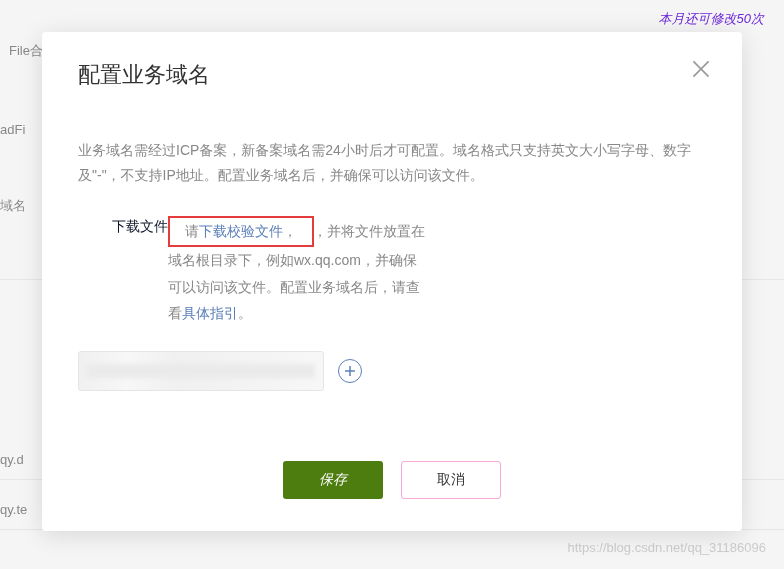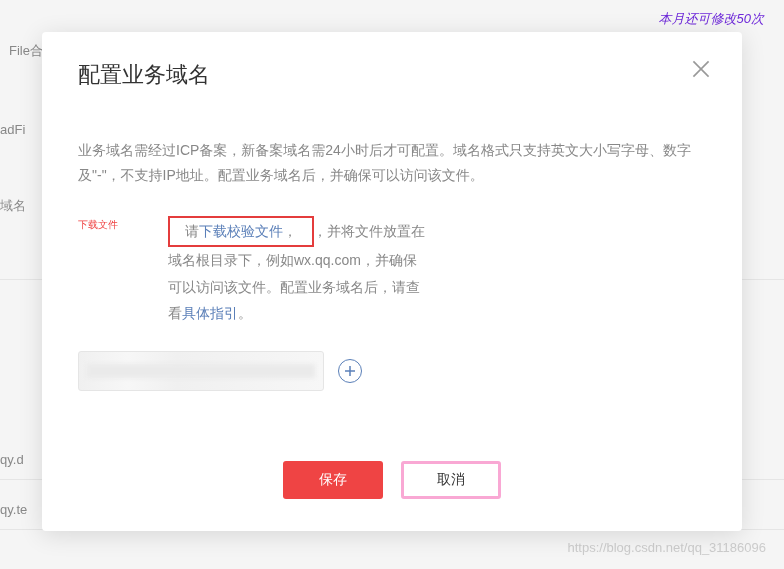--- a/index.html
+++ b/index.html
@@ -79,23 +79,24 @@
       margin-bottom: 28px;
     }
     .form-row {
       display: flex;
       margin-bottom: 24px;
       align-items: flex-start;
     }
     .form-label {
       width: 90px;
       flex-shrink: 0;
-      font-size: 10px;
-      color: #ef4444;
+      font-size: 14px;
+      color: #0f172a;
       padding-top: 2px;
+      text-align: right;
     }
     .form-content {
       flex: 1;
       font-size: 14px;
       color: #888;
       line-height: 1.9;
       max-width: 260px;
     }
     .link {
       color: #5a7fb8;
@@ -151,27 +152,28 @@
       height: 38px;
       border-radius: 3px;
       font-size: 14px;
       display: flex;
       align-items: center;
       justify-content: center;
       cursor: pointer;
       border: none;
     }
     .btn-primary {
-      background: #ef4444;
+      background: #4d7c0f;
       color: #fff;
+      font-style: italic;
     }
     .btn-default {
       background: #fff;
       color: #333;
-      border: 3px solid #f9a8d4;
+      border: 1px solid #f9a8d4;
     }
   </style>
 </head>
 <body>
 
 <div class="background-content">
   <div class="bg-topnote">本月还可修改50次</div>
   <div class="bg-fragment" style="top:42px;left:9px">File合</div>
   <div class="bg-fragment" style="top:122px;left:0">adFi</div>
   <div class="bg-fragment" style="top:197px;left:0">域名</div>

